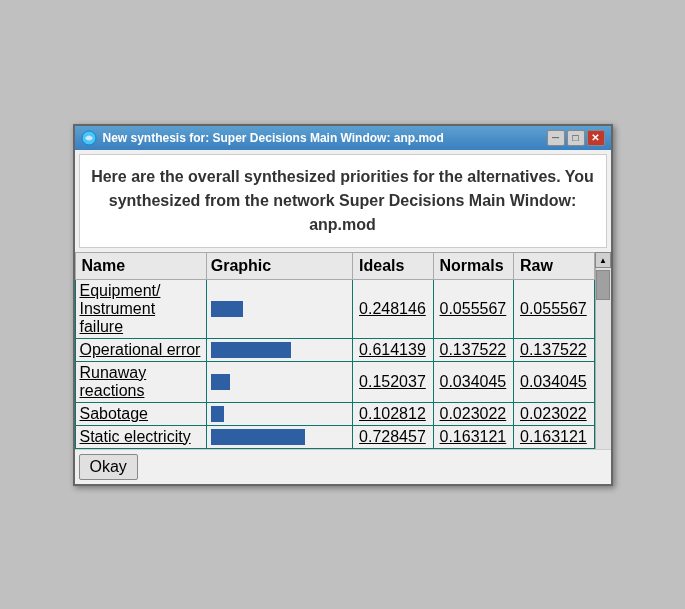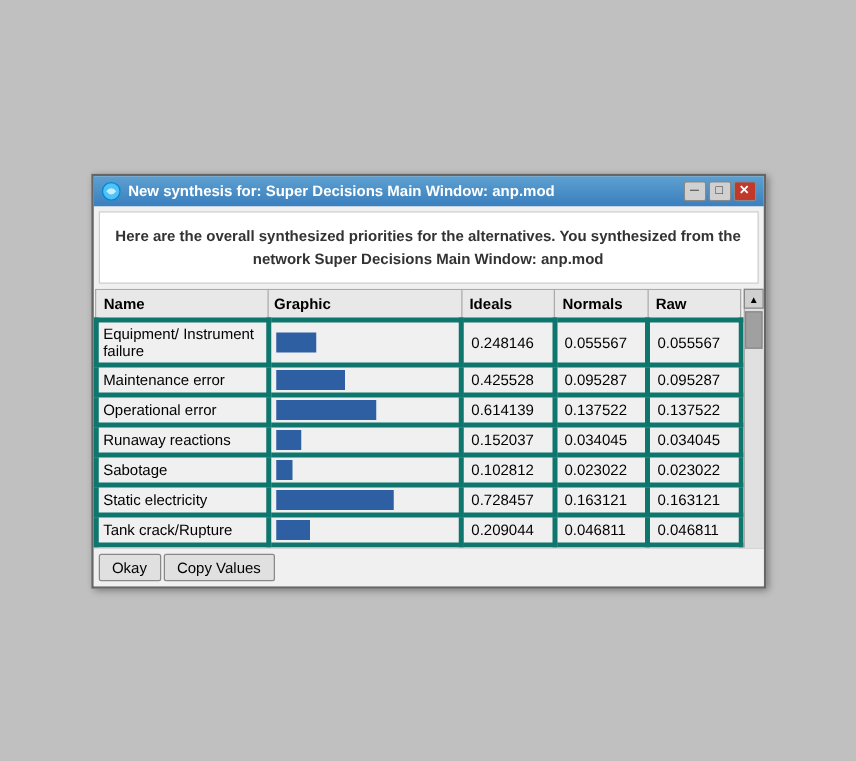--- a/index.html
+++ b/index.html
@@ -59,21 +59,21 @@
     .titlebar-btn.close {
       background: #c0392b;
       color: white;
     }
     .content-area {
       background: white;
       margin: 4px;
       padding: 10px;
       border: 1px solid #ccc;
       text-align: center;
-      font-size: 12px;
+      font-size: 16px;
       font-weight: bold;
       color: #333;
       line-height: 1.5;
     }
     .scroll-area {
       display: flex;
       flex: 1;
     }
     .table-container {
       flex: 1;
@@ -101,33 +101,34 @@
       width: 14px;
       height: 30px;
       background: #a0a0a0;
       border: 1px solid #888;
       margin-top: 2px;
       cursor: pointer;
     }
     table {
       width: 100%;
       border-collapse: collapse;
-      font-size: 12px;
+      font-size: 16px;
     }
     th {
       background: #e8e8e8;
       border: 1px solid #aaa;
       padding: 4px 6px;
       font-weight: bold;
       text-align: center;
     }
     td {
-      border: 4px solid #0f766e;
+      border: 1px solid #0f766e;
       padding: 2px 4px;
       vertical-align: middle;
+      text-decoration: underline;
     }
     .col-name { width: 130px; text-align: left; }
     .col-graphic { width: 145px; text-align: left; padding: 2px 4px; margin-left: 32px; }
     .col-num { width: 70px; text-align: left; padding: 2px 6px; }
     .bar-container {
       width: 130px;
       height: 16px;
       position: relative;
     }
     .bar {
@@ -141,21 +142,21 @@
       background: #f0f0f0;
       border-top: 1px solid #ccc;
       gap: 2px;
     }
     .footer-btn {
       padding: 3px 10px;
       background: #e0e0e0;
       border: 1px solid #888;
       border-radius: 2px;
       cursor: pointer;
-      font-size: 12px;
+      font-size: 16px;
     }
     .title-wrapper {
       position: relative;
     }
   </style>
 </head>
 <body>
 
 <div class="window">
 
@@ -196,31 +197,20 @@
               <td class="col-graphic">
                 <div class="bar-container">
                   <span class="bar" style="width: 32.24px;"></span>
                 </div>
               </td>
               <td class="col-num">0.248146</td>
               <td class="col-num">0.055567</td>
               <td class="col-num">0.055567</td>
             </tr>
             <tr>
-              <td class="col-name">Maintenance error</td>
-              <td class="col-graphic">
-                <div class="bar-container">
-                  <span class="bar" style="width: 55.38px;"></span>
-                </div>
-              </td>
-              <td class="col-num">0.425528</td>
-              <td class="col-num">0.095287</td>
-              <td class="col-num">0.095287</td>
-            </tr>
-            <tr>
               <td class="col-name">Operational error</td>
               <td class="col-graphic">
                 <div class="bar-container">
                   <span class="bar" style="width: 79.82px;"></span>
                 </div>
               </td>
               <td class="col-num">0.614139</td>
               <td class="col-num">0.137522</td>
               <td class="col-num">0.137522</td>
             </tr>
@@ -250,37 +240,25 @@
               <td class="col-name">Static electricity</td>
               <td class="col-graphic">
                 <div class="bar-container">
                   <span class="bar" style="width: 94.64px;"></span>
                 </div>
               </td>
               <td class="col-num">0.728457</td>
               <td class="col-num">0.163121</td>
               <td class="col-num">0.163121</td>
             </tr>
-            <tr>
-              <td class="col-name">Tank crack/Rupture</td>
-              <td class="col-graphic">
-                <div class="bar-container">
-                  <span class="bar" style="width: 27.17px;"></span>
-                </div>
-              </td>
-              <td class="col-num">0.209044</td>
-              <td class="col-num">0.046811</td>
-              <td class="col-num">0.046811</td>
-            </tr>
           </tbody>
       </table>
     </div>
     <div class="scrollbar">
       <div class="scrollbar-btn">▲</div>
       <div class="scrollbar-thumb"></div>
     </div>
   </div>
 
   <div class="footer-bar">
     <button class="footer-btn">Okay</button>
-    <button class="footer-btn">Copy Values</button>
   </div>
 </div>
 
 </body></html>

